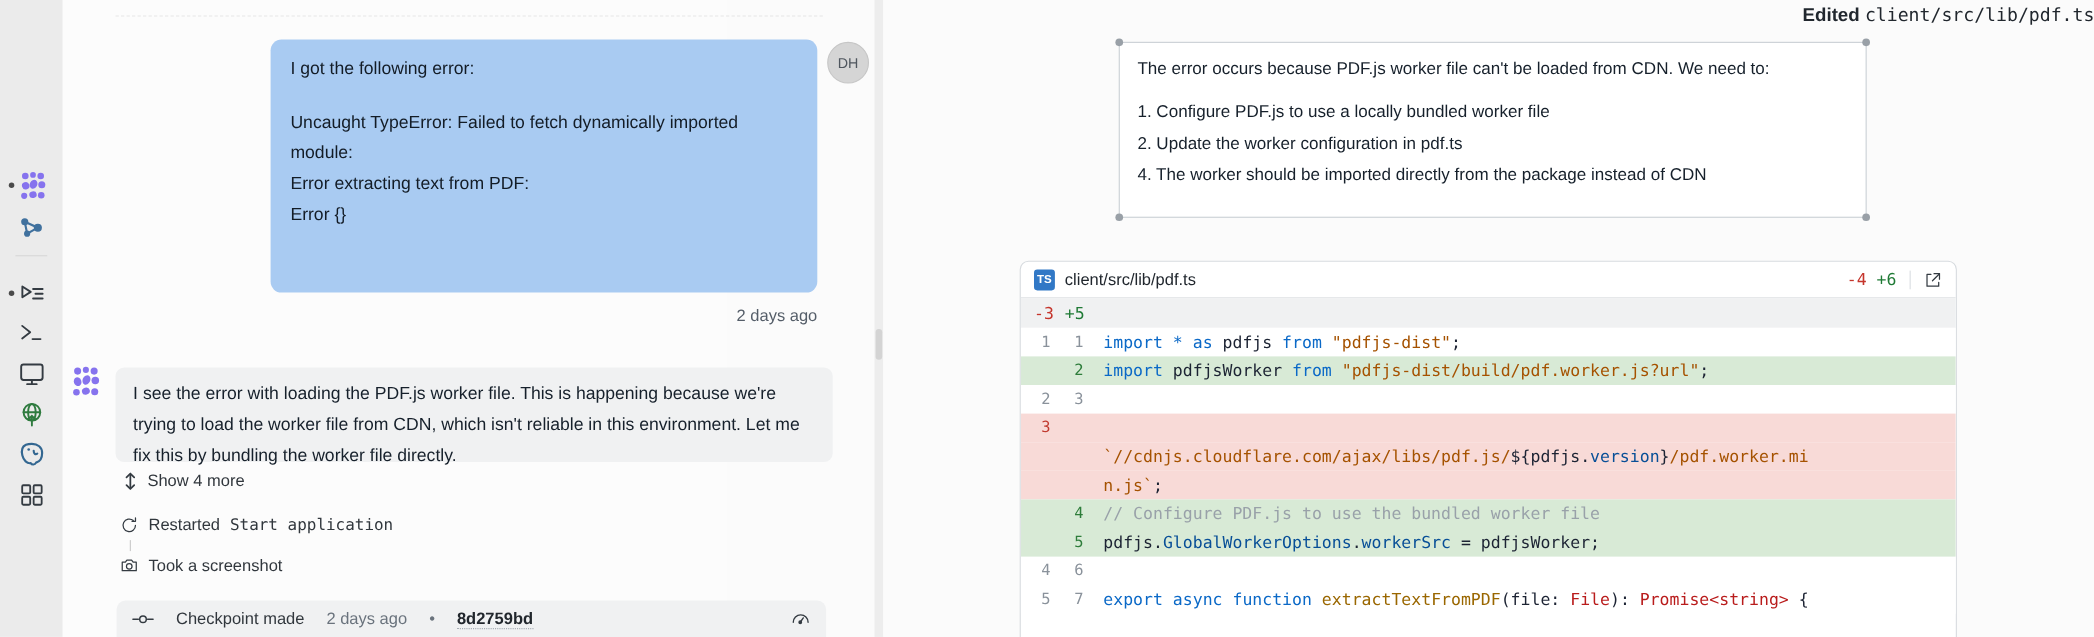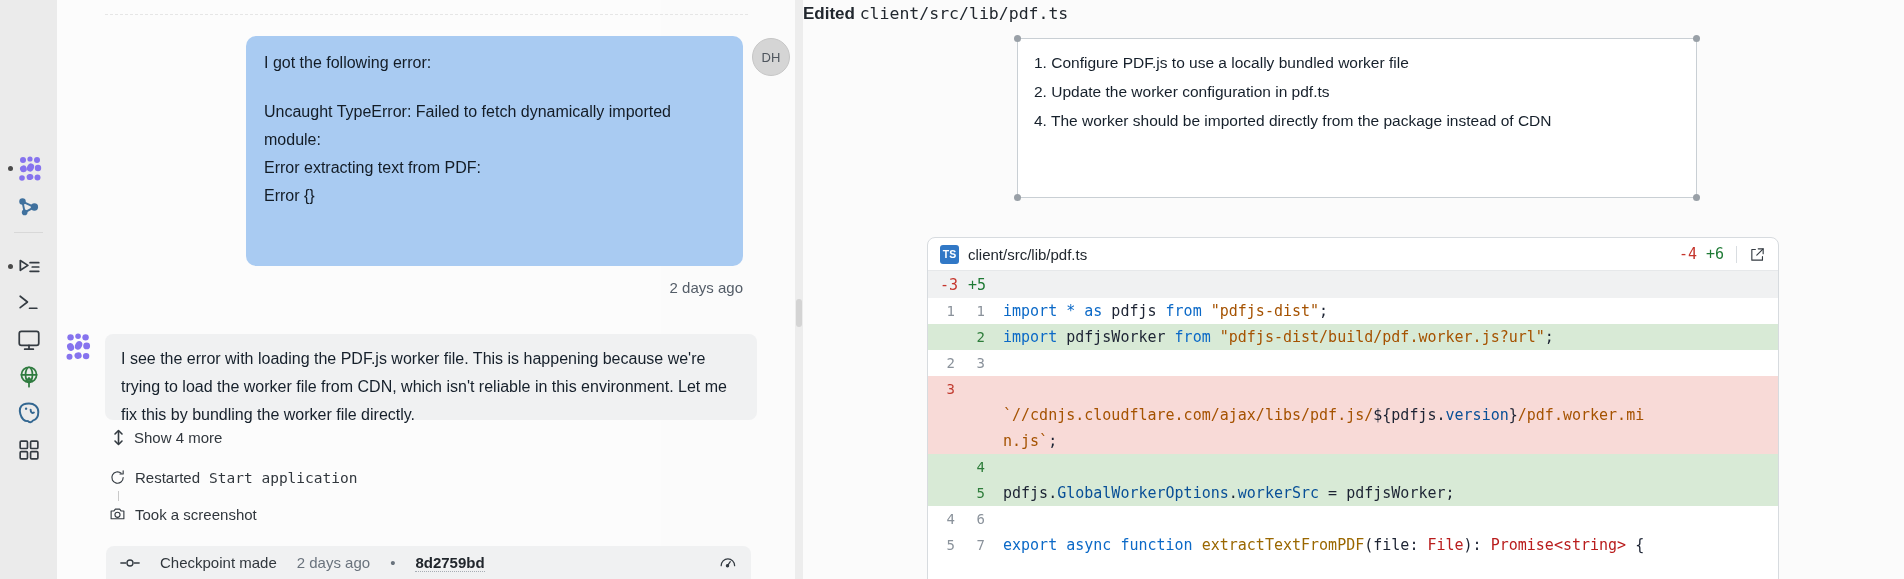--- a/index.html
+++ b/index.html
@@ -38,21 +38,21 @@
   .checkpoint{position:absolute;left:49px;top:546px;width:645px;height:33px;box-sizing:border-box;
      background:#f0f1f2;border-radius:8px 8px 0 0;display:flex;align-items:center;gap:20px;padding:0 14px;font-size:15px;color:#31373d;}
   .checkpoint .muted{color:#6a737d;}
   .checkpoint .hash{font-weight:bold;color:#21262c;border-bottom:1px dotted #a6adb4;}
   .checkpoint .spacer{flex:1;}
   .chat-scroll{position:absolute;left:738px;top:0;width:8px;height:579px;background:#ededed;}
   .chat-scroll .thumb{position:absolute;left:1px;top:299px;width:6px;height:28px;border-radius:3px;background:#d4d4d4;}
 
   
   .editor{position:absolute;left:803px;top:0;width:1101px;height:579px;background:#fbfbfb;}
-  .editor-title{position:absolute;left:0;top:1px;width:1101px;text-align:left;font-size:17px;color:#21272e;line-height:26px;}
+  .editor-title{position:absolute;left:0;top:1px;width:1101px;text-align:right;font-size:17px;color:#21272e;line-height:26px;}
   .editor-title .bold{font-weight:bold;}
   .editor-title .mono{font-family:"DejaVu Sans Mono",monospace;font-size:16.5px;}
   .note-box{position:absolute;left:214px;top:38px;width:680px;height:160px;box-sizing:border-box;
      background:#ffffff;border:1px solid #c9cfd4;padding:13px 16px;font-size:15.5px;color:#16202b;}
   .note-box p{margin:0;line-height:21px;}
   .note-intro{margin-bottom:18px !important;}
   .note-item{margin-bottom:8px !important;}
   .handle{position:absolute;width:7px;height:7px;border-radius:50%;background:#99a0a7;}
   .handle.tl{left:-4px;top:-4px;} .handle.tr{right:-4px;top:-4px;}
   .handle.bl{left:-4px;bottom:-4px;} .handle.br{right:-4px;bottom:-4px;}
@@ -267,20 +267,21 @@
     <div class="editor-title">
       <span class="bold">Edited</span>
       <span class="mono">client/src/lib/pdf.ts</span>
     </div>
 
     <div class="note-box">
       <span class="handle tl"></span>
       <span class="handle tr"></span>
       <span class="handle bl"></span>
       <span class="handle br"></span>
+      <p class="note-intro">The error occurs because PDF.js worker file can't be loaded from CDN. We need to:</p>
       <p class="note-item">1. Configure PDF.js to use a locally bundled worker file</p>
       <p class="note-item">2. Update the worker configuration in pdf.ts</p>
       <p class="note-item">4. The worker should be imported directly from the package instead of CDN</p>
     </div>
 
     <div class="diff-panel">
       <div class="diff-header">
         <span class="ts-badge">TS</span>
         <span class="diff-filename">client/src/lib/pdf.ts</span>
         <span class="dh-spacer"></span>
@@ -327,20 +328,21 @@
             <span class="code"><span class="tok-str">`//cdnjs.cloudflare.com/ajax/libs/pdf.js/</span><span class="tok-pl">${</span><span class="tok-pl">pdfjs.</span><span class="tok-prop">version</span><span class="tok-pl">}</span><span class="tok-str">/pdf.worker.mi</span></span>
           </div>
           <div class="drow del">
             <span class="gnum old"></span>
             <span class="gnum new"></span>
             <span class="code"><span class="tok-str">n.js`</span><span class="tok-pl">;</span></span>
           </div>
           <div class="drow add">
             <span class="gnum old"></span>
             <span class="gnum new">4</span>
+            <span class="code"><span class="tok-com">// Configure PDF.js to use the bundled worker file</span></span>
           </div>
           <div class="drow add">
             <span class="gnum old"></span>
             <span class="gnum new">5</span>
             <span class="code"><span class="tok-pl">pdfjs.</span><span class="tok-prop">GlobalWorkerOptions</span><span class="tok-pl">.</span><span class="tok-prop">workerSrc</span><span class="tok-pl"> = pdfjsWorker;</span></span>
           </div>
           <div class="drow ctx">
             <span class="gnum old">4</span>
             <span class="gnum new">6</span>
             <span class="code"></span>

